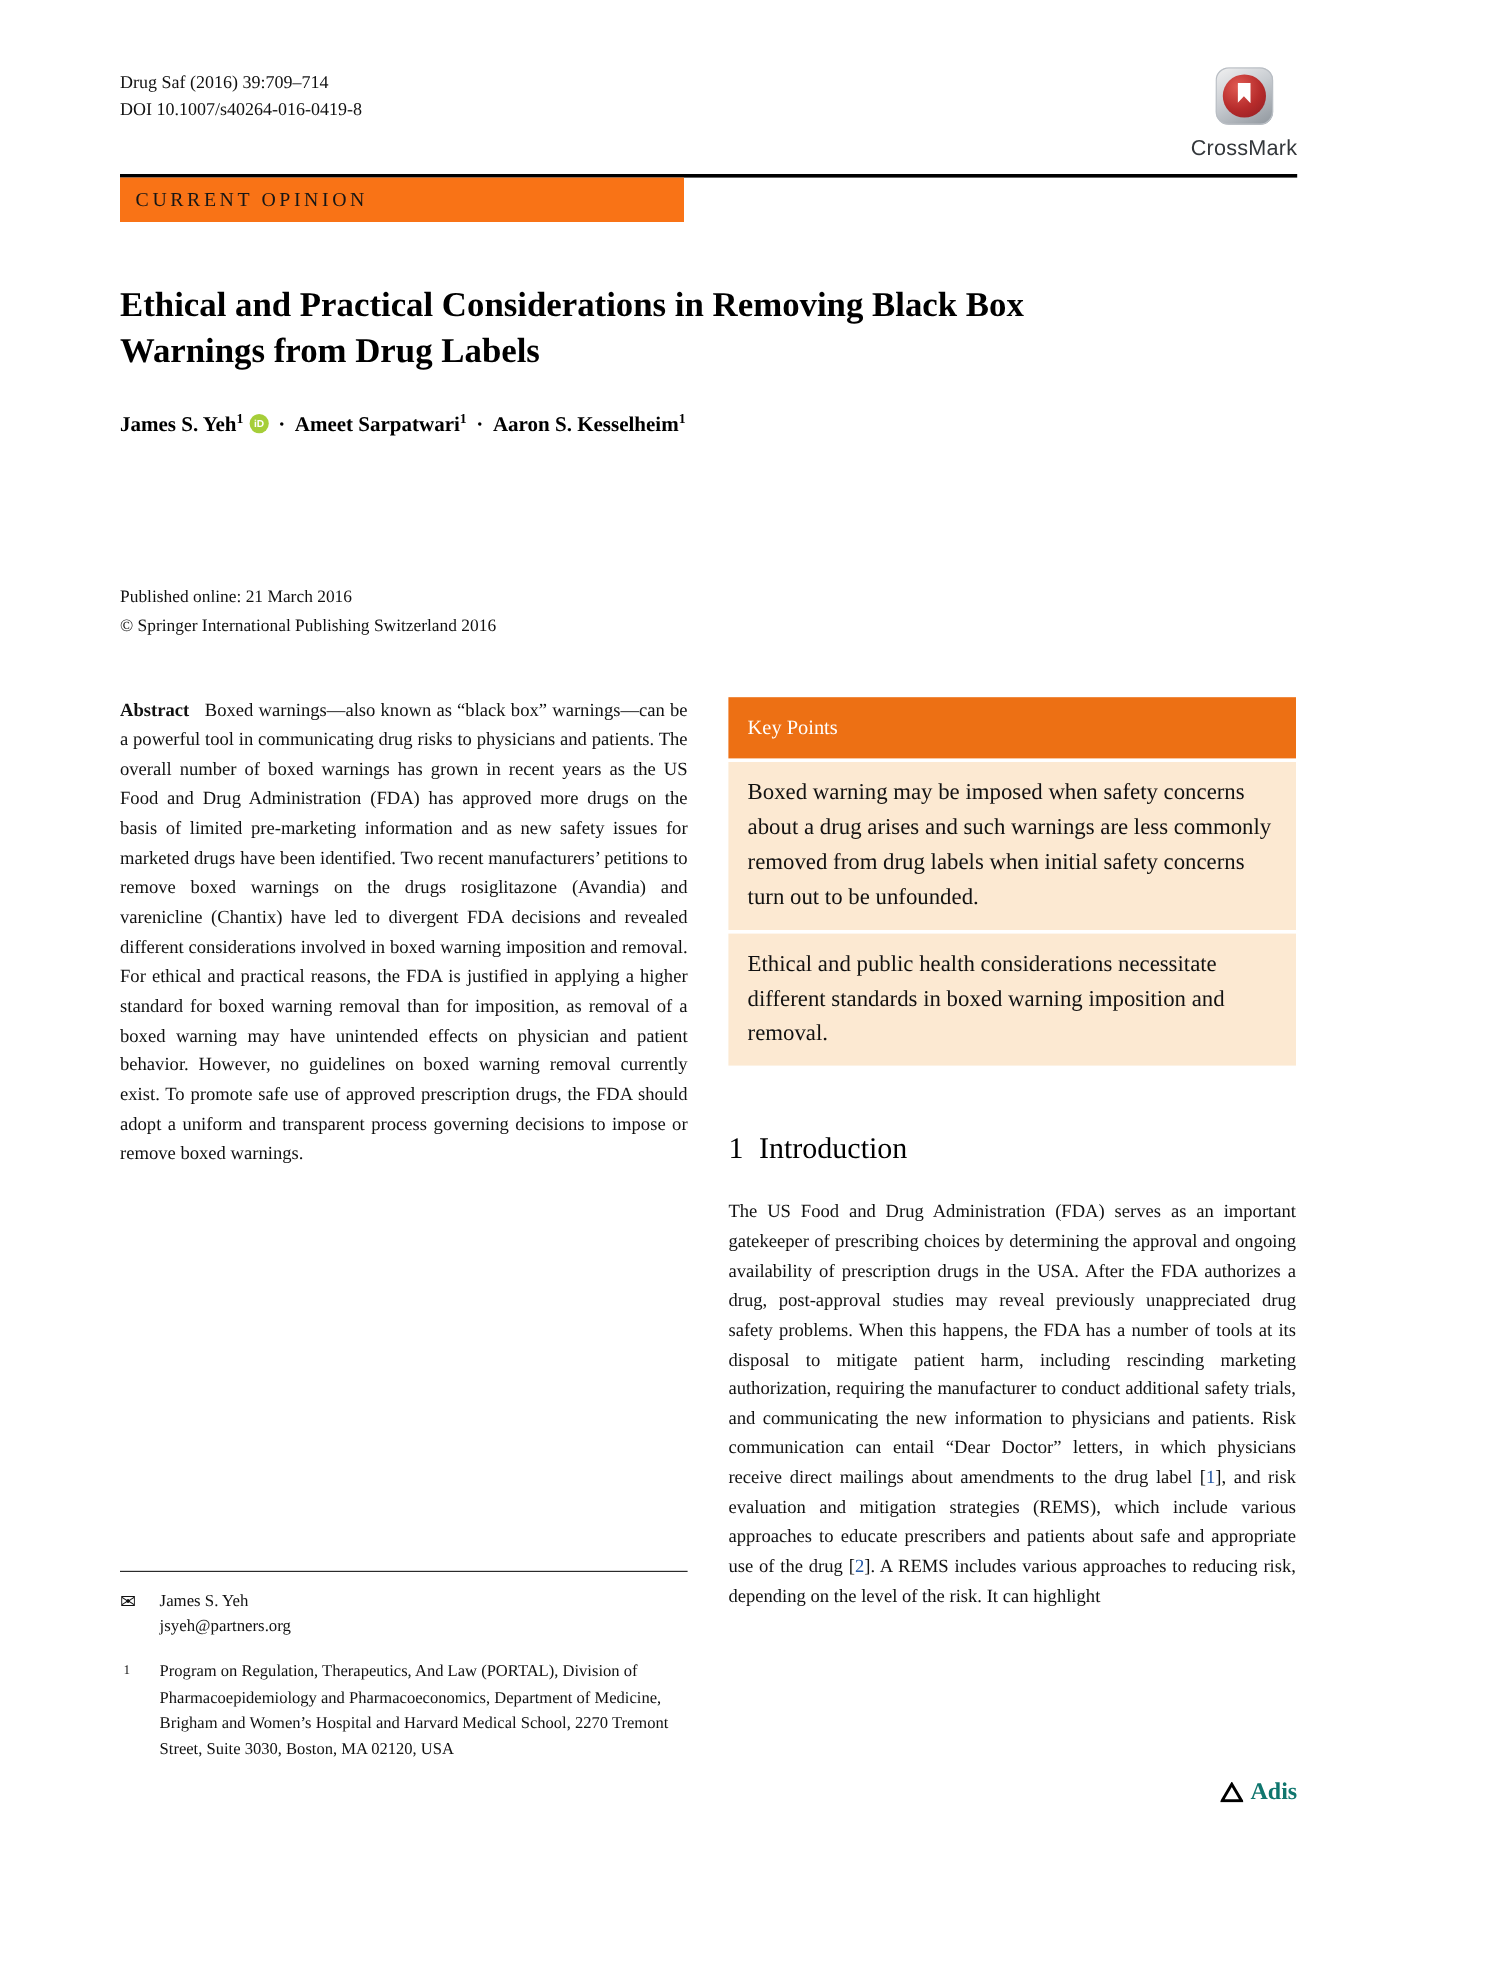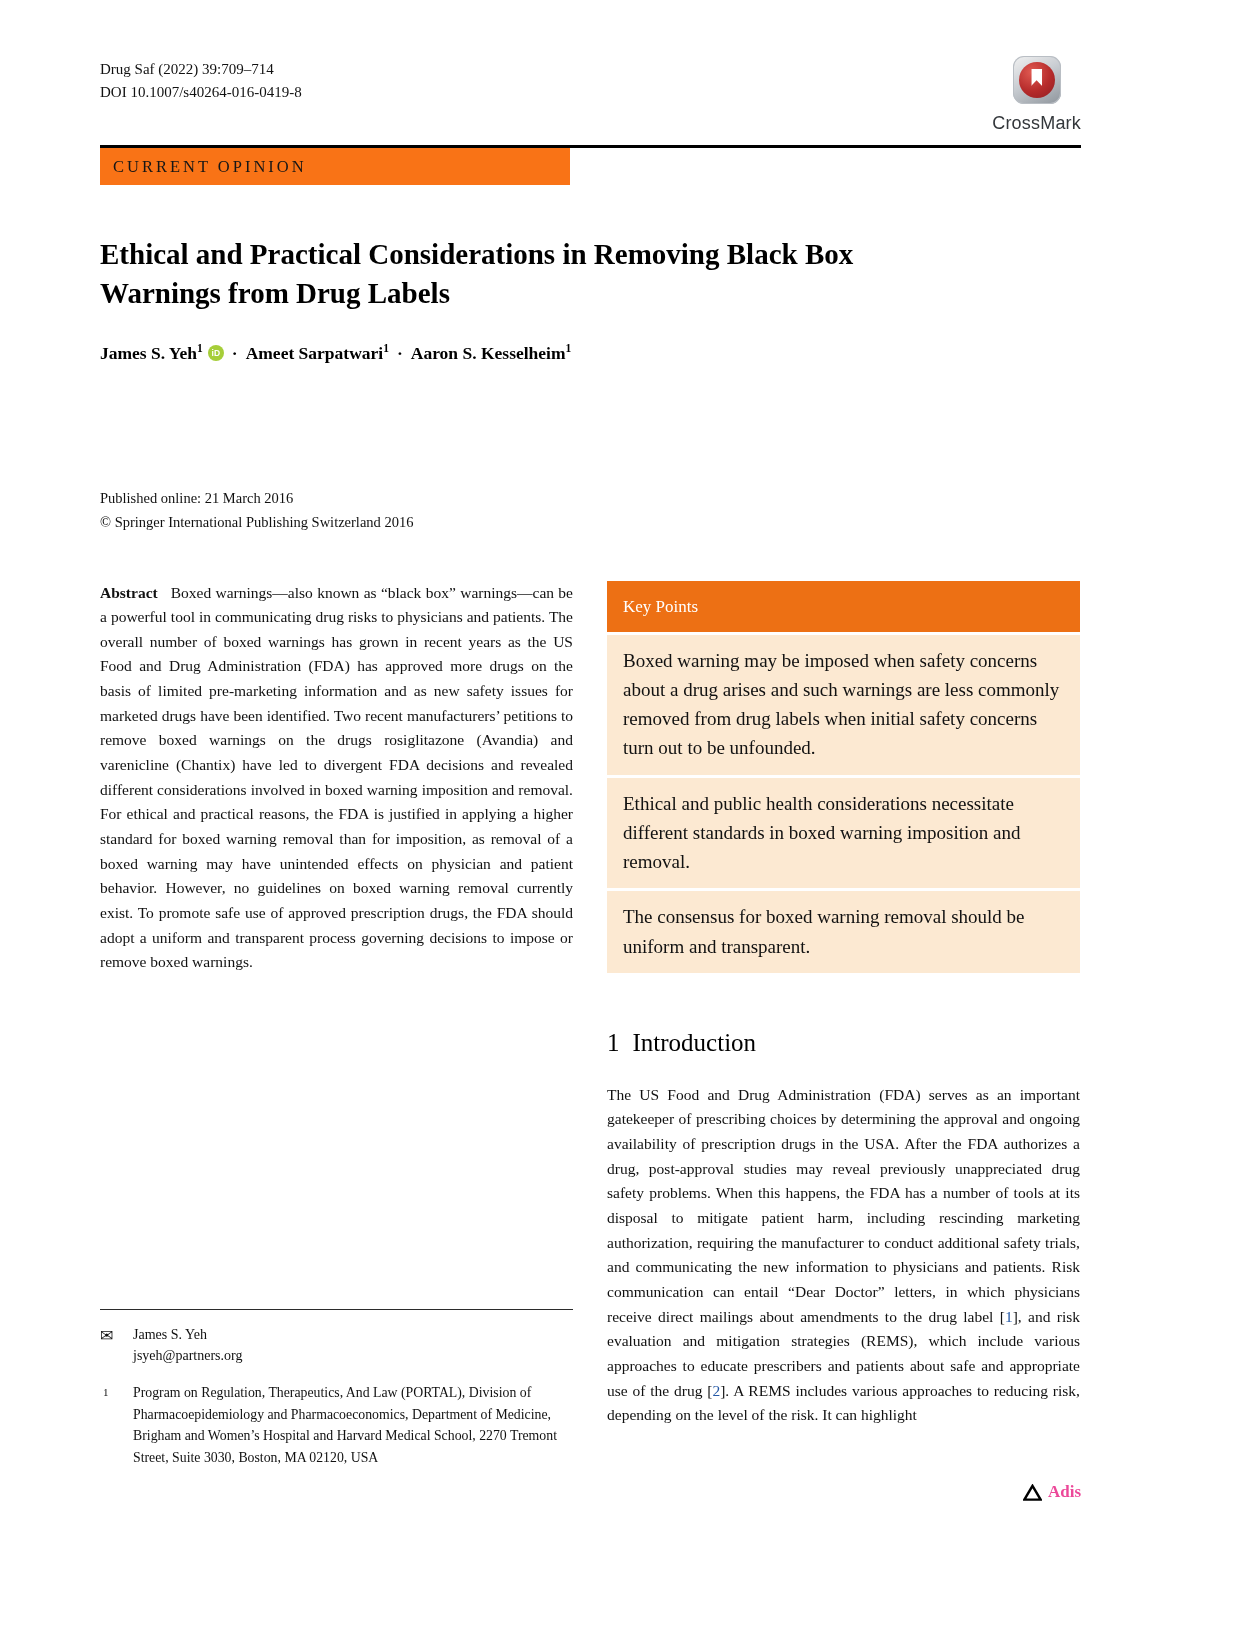--- a/index.html
+++ b/index.html
@@ -61,30 +61,30 @@
     padding:16px 16px 15px 16px; }
   .kp-item { background:#fce9d2; color:#111; font-size:19px; line-height:1.54;
     padding:11px 16px 12px 16px; margin-top:3px; }
   
   .section-heading { margin-top:56px; font-size:25px; font-weight:400; color:#000; }
   .section-number { margin-right:13px; }
   .body-par { margin-top:26px; font-size:15.5px; line-height:1.59; text-align:justify; color:#111; }
   .ref-link { color:#2458a6; text-decoration:none; cursor:pointer; }
   
   .adis { position:absolute; right:160px; top:1482px; display:flex; align-items:center; gap:6px; }
-  .adis-word { font-size:17px; font-weight:700; color:#ec4899; }
+  .adis-word { font-size:20px; font-weight:700; color:#0f766e; }
 </style>
 </head>
 <body>
 
 <div class="page">
 
   <div class="page-header">
     <div class="cite-block">
-      <div>Drug Saf (2022) 39:709–714</div>
+      <div>Drug Saf (2016) 39:709–714</div>
       <div>DOI 10.1007/s40264-016-0419-8</div>
     </div>
     <div class="crossmark">
       <div class="cm-logo">
         <div class="cm-inner">
           <div class="cm-bookmark"></div>
         </div>
       </div>
       <span class="cm-label">CrossMark</span>
     </div>
@@ -129,21 +129,20 @@
           <div class="affil-text">Program on Regulation, Therapeutics, And Law (PORTAL), Division of Pharmacoepidemiology and Pharmacoeconomics, Department of Medicine, Brigham and Women’s Hospital and Harvard Medical School, 2270 Tremont Street, Suite 3030, Boston, MA 02120, USA</div>
         </div>
       </div>
     </div>
 
     <div class="col col-right">
       <div class="keypoints">
         <div class="kp-header">Key Points</div>
         <div class="kp-item">Boxed warning may be imposed when safety concerns about a drug arises and such warnings are less commonly removed from drug labels when initial safety concerns turn out to be unfounded.</div>
         <div class="kp-item">Ethical and public health considerations necessitate different standards in boxed warning imposition and removal.</div>
-        <div class="kp-item">The consensus for boxed warning removal should be uniform and transparent.</div>
       </div>
 
       <h2 class="section-heading">
         <span class="section-number">1</span><span>Introduction</span>
       </h2>
 
       <p class="body-par"><span>The US Food and Drug Administration (FDA) serves as an important gatekeeper of prescribing choices by determining the approval and ongoing availability of prescription drugs in the USA. After the FDA authorizes a drug, post-approval studies may reveal previously unappreciated drug safety problems. When this happens, the FDA has a number of tools at its disposal to mitigate patient harm, including rescinding marketing authorization, requiring the manufacturer to conduct additional safety trials, and communicating the new information to physicians and patients. Risk communication can entail “Dear Doctor” letters, in which physicians receive direct mailings about amendments to the drug label [</span><a class="ref-link">1</a><span>], and risk evaluation and mitigation strategies (REMS), which include various approaches to educate prescribers and patients about safe and appropriate use of the drug [</span><a class="ref-link">2</a><span>]. A REMS includes various approaches to reducing risk, depending on the level of the risk. It can highlight</span></p>
     </div>
 
   </div>

